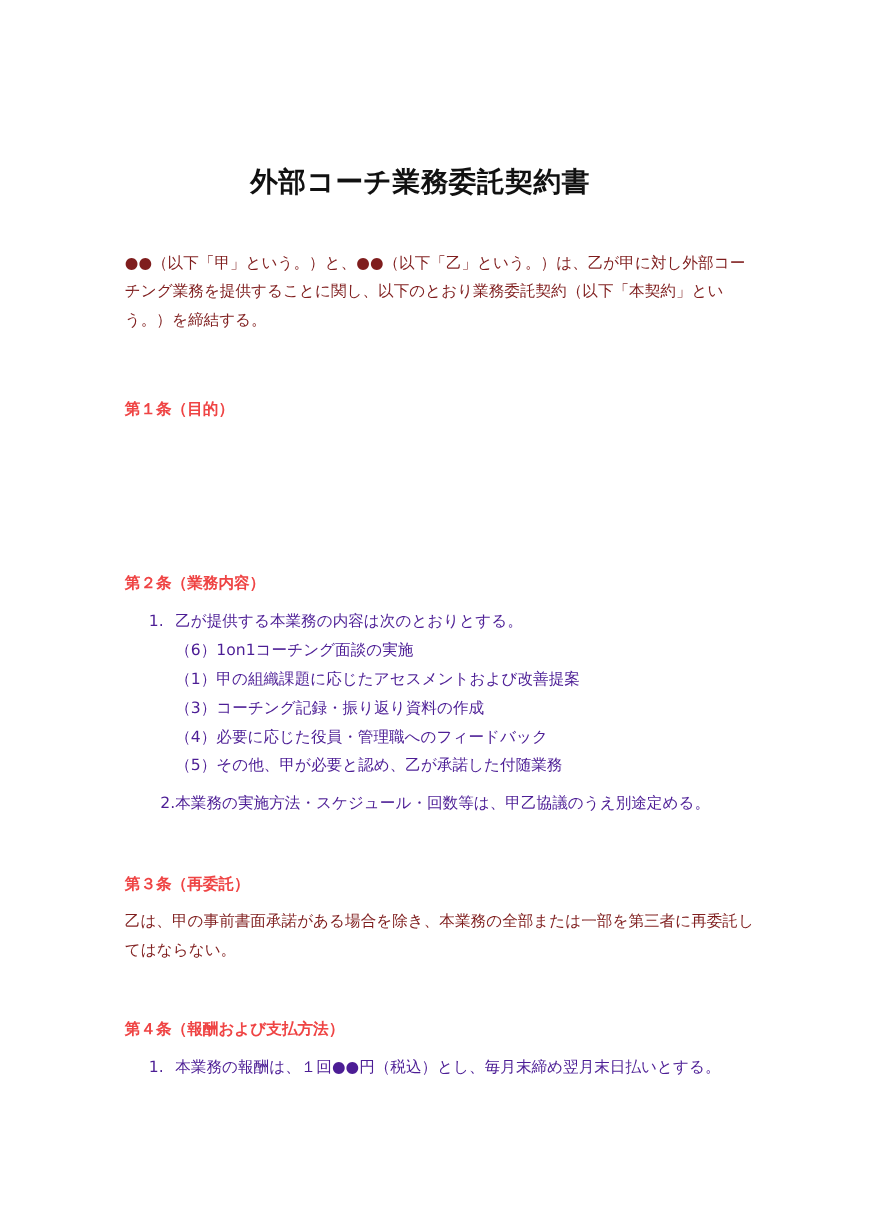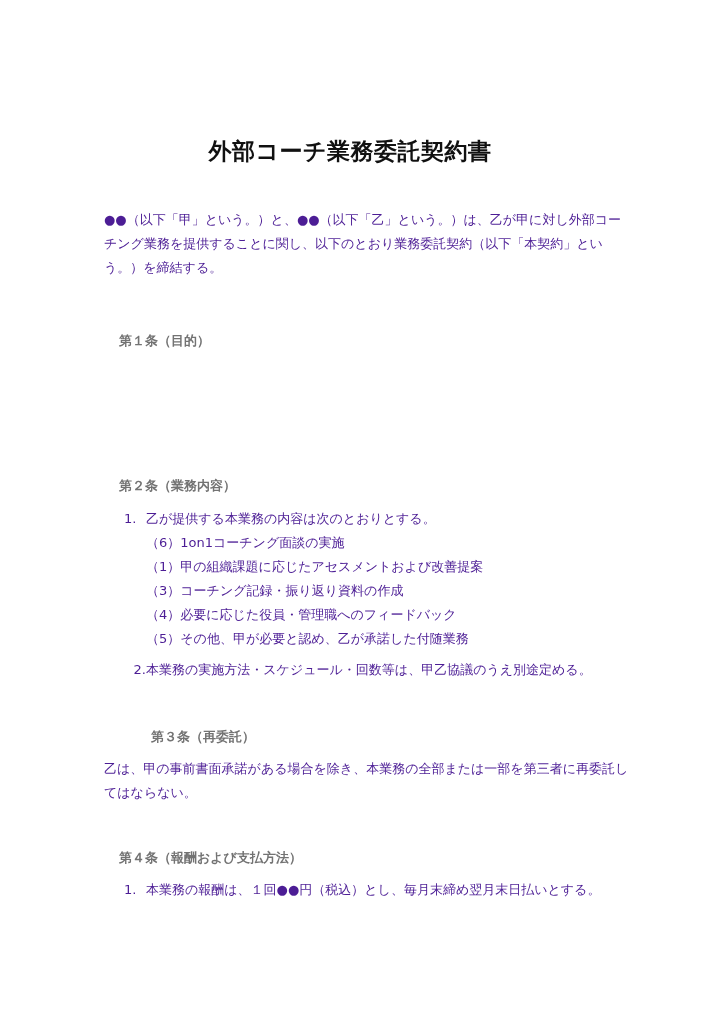--- a/index.html
+++ b/index.html
@@ -1,22 +1,22 @@
 <!DOCTYPE html>
 <html><head>
 <meta charset="utf-8">
 <style>
   html, body { margin: 0; padding: 0; background: #ffffff; }
   body { width: 724px; height: 1024px; position: relative; overflow: hidden;
          font-family: "DejaVu Sans", sans-serif; color: #1a1a1a; }
   .page { position: absolute; left: 0; top: 0; width: 724px; height: 1024px; background: #fff; }
   .title { position: absolute; top: 136px; left: 0; width: 700px; text-align: center;
            font-size: 23px; font-weight: bold; color: #111; letter-spacing: 0.5px; }
-  .para { position: absolute; left: 104px; width: 520px; font-size: 13px; line-height: 24px; color: #4c1d95; }
-  .heading { position: absolute; left: 119px; font-size: 13px; font-weight: bold; color: #737373; }
+  .para { position: absolute; left: 104px; width: 520px; font-size: 13px; line-height: 24px; color: #7f1d1d; }
+  .heading { position: absolute; left: 104px; font-size: 13px; font-weight: bold; color: #ef4444; }
   .item { position: absolute; font-size: 13px; line-height: 24px; color: #4c1d95; white-space: nowrap; }
   .num { display: inline-block; width: 22px; }
   .line { display: block; white-space: nowrap; }
 </style>
 </head>
 <body>
 
 <div class="page">
 
   <div class="title">外部コーチ業務委託契約書</div>
@@ -35,21 +35,21 @@
   </div>
   <div class="item" style="top:531px; left:146px;">（6）1on1コーチング面談の実施</div>
   <div class="item" style="top:555px; left:146px;">（1）甲の組織課題に応じたアセスメントおよび改善提案</div>
   <div class="item" style="top:579px; left:146px;">（3）コーチング記録・振り返り資料の作成</div>
   <div class="item" style="top:603px; left:146px;">（4）必要に応じた役員・管理職へのフィードバック</div>
   <div class="item" style="top:627px; left:146px;">（5）その他、甲が必要と認め、乙が承諾した付随業務</div>
   <div class="item" style="top:658px; left:124px;text-align:right;">
     <span class="num">2.</span><span>本業務の実施方法・スケジュール・回数等は、甲乙協議のうえ別途定める。</span>
   </div>
 
-  <div class="heading" style="top:728px;margin-left:32px;">第３条（再委託）</div>
+  <div class="heading" style="top:728px;">第３条（再委託）</div>
   <div class="para" style="top:757px;">
     <span class="line">乙は、甲の事前書面承諾がある場合を除き、本業務の全部または一部を第三者に再委託し</span>
     <span class="line">てはならない。</span>
   </div>
 
   <div class="heading" style="top:849px;">第４条（報酬および支払方法）</div>
   <div class="item" style="top:878px; left:124px;">
     <span class="num">1.</span><span>本業務の報酬は、１回●●円（税込）とし、毎月末締め翌月末日払いとする。</span>
   </div>
 

